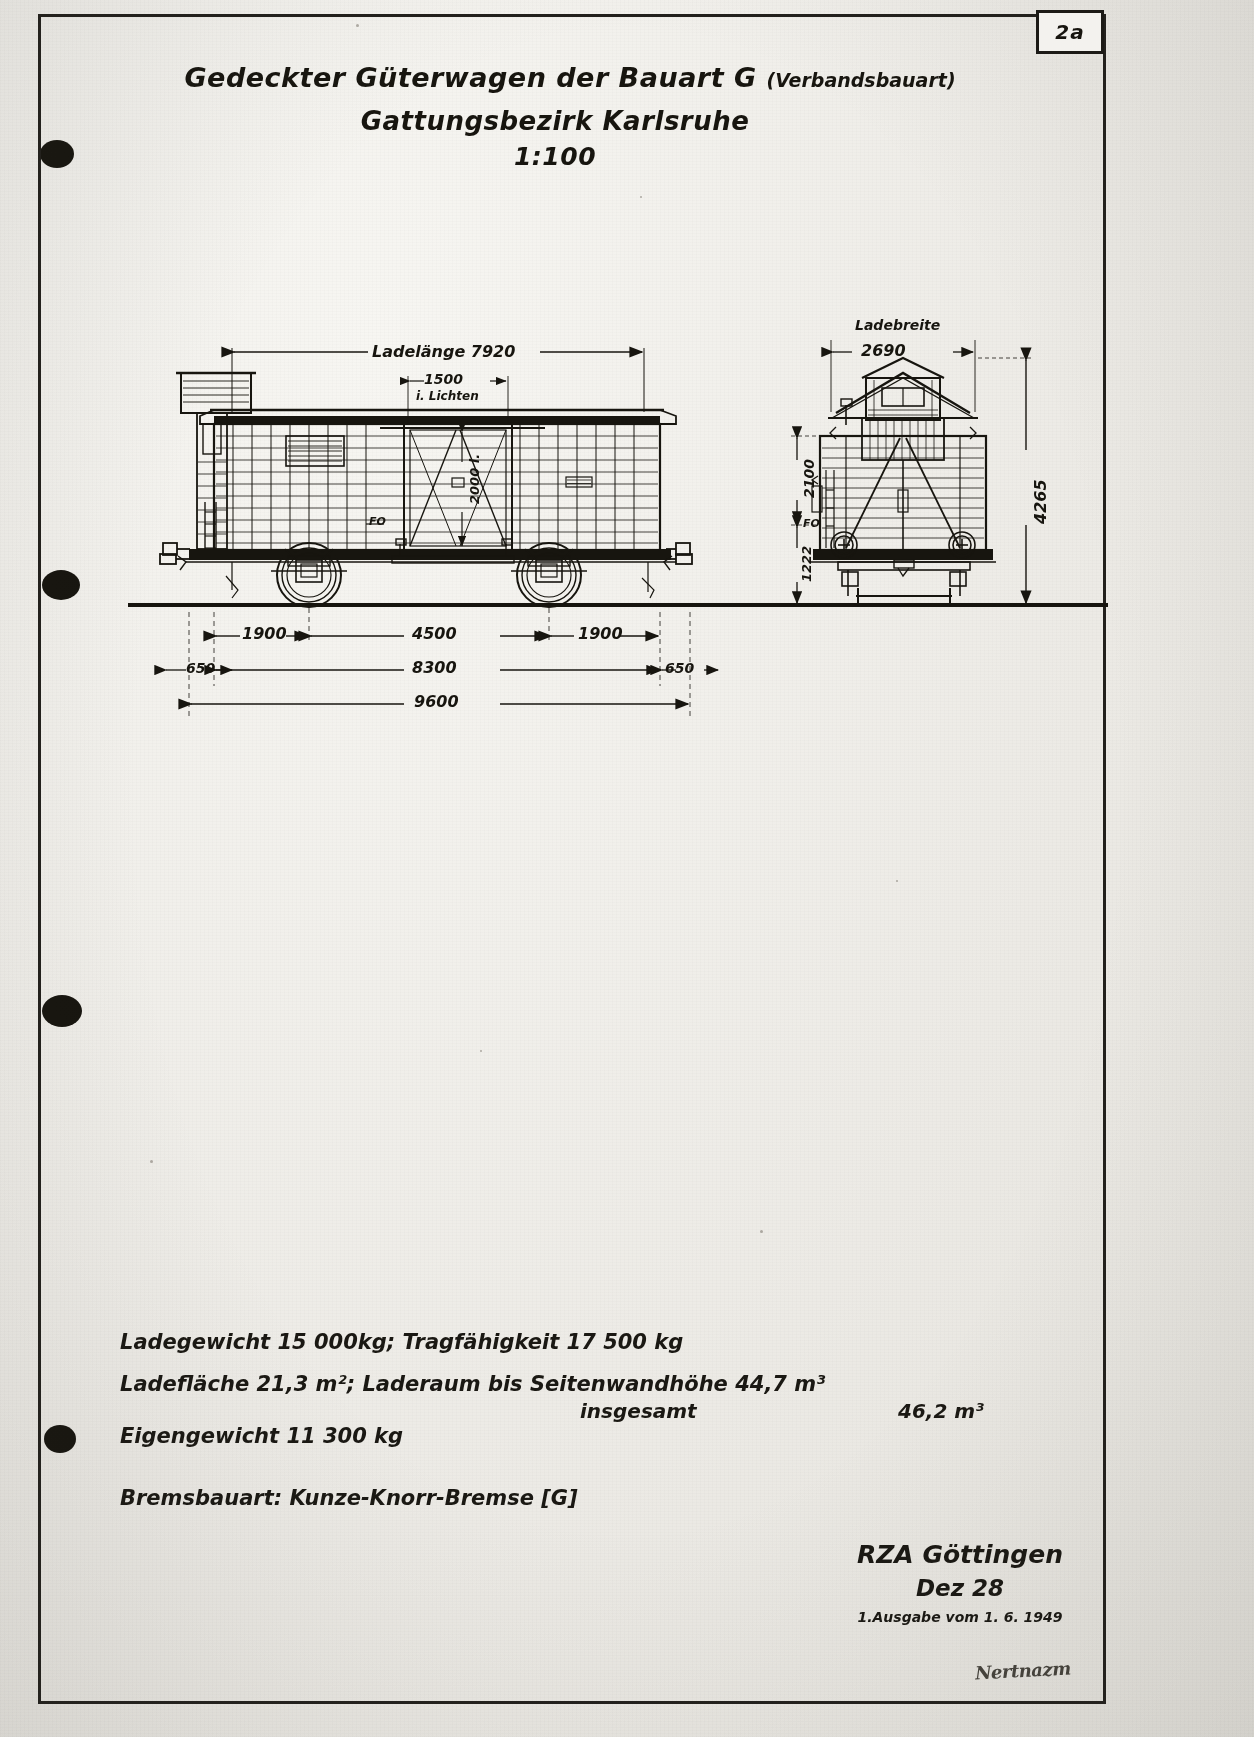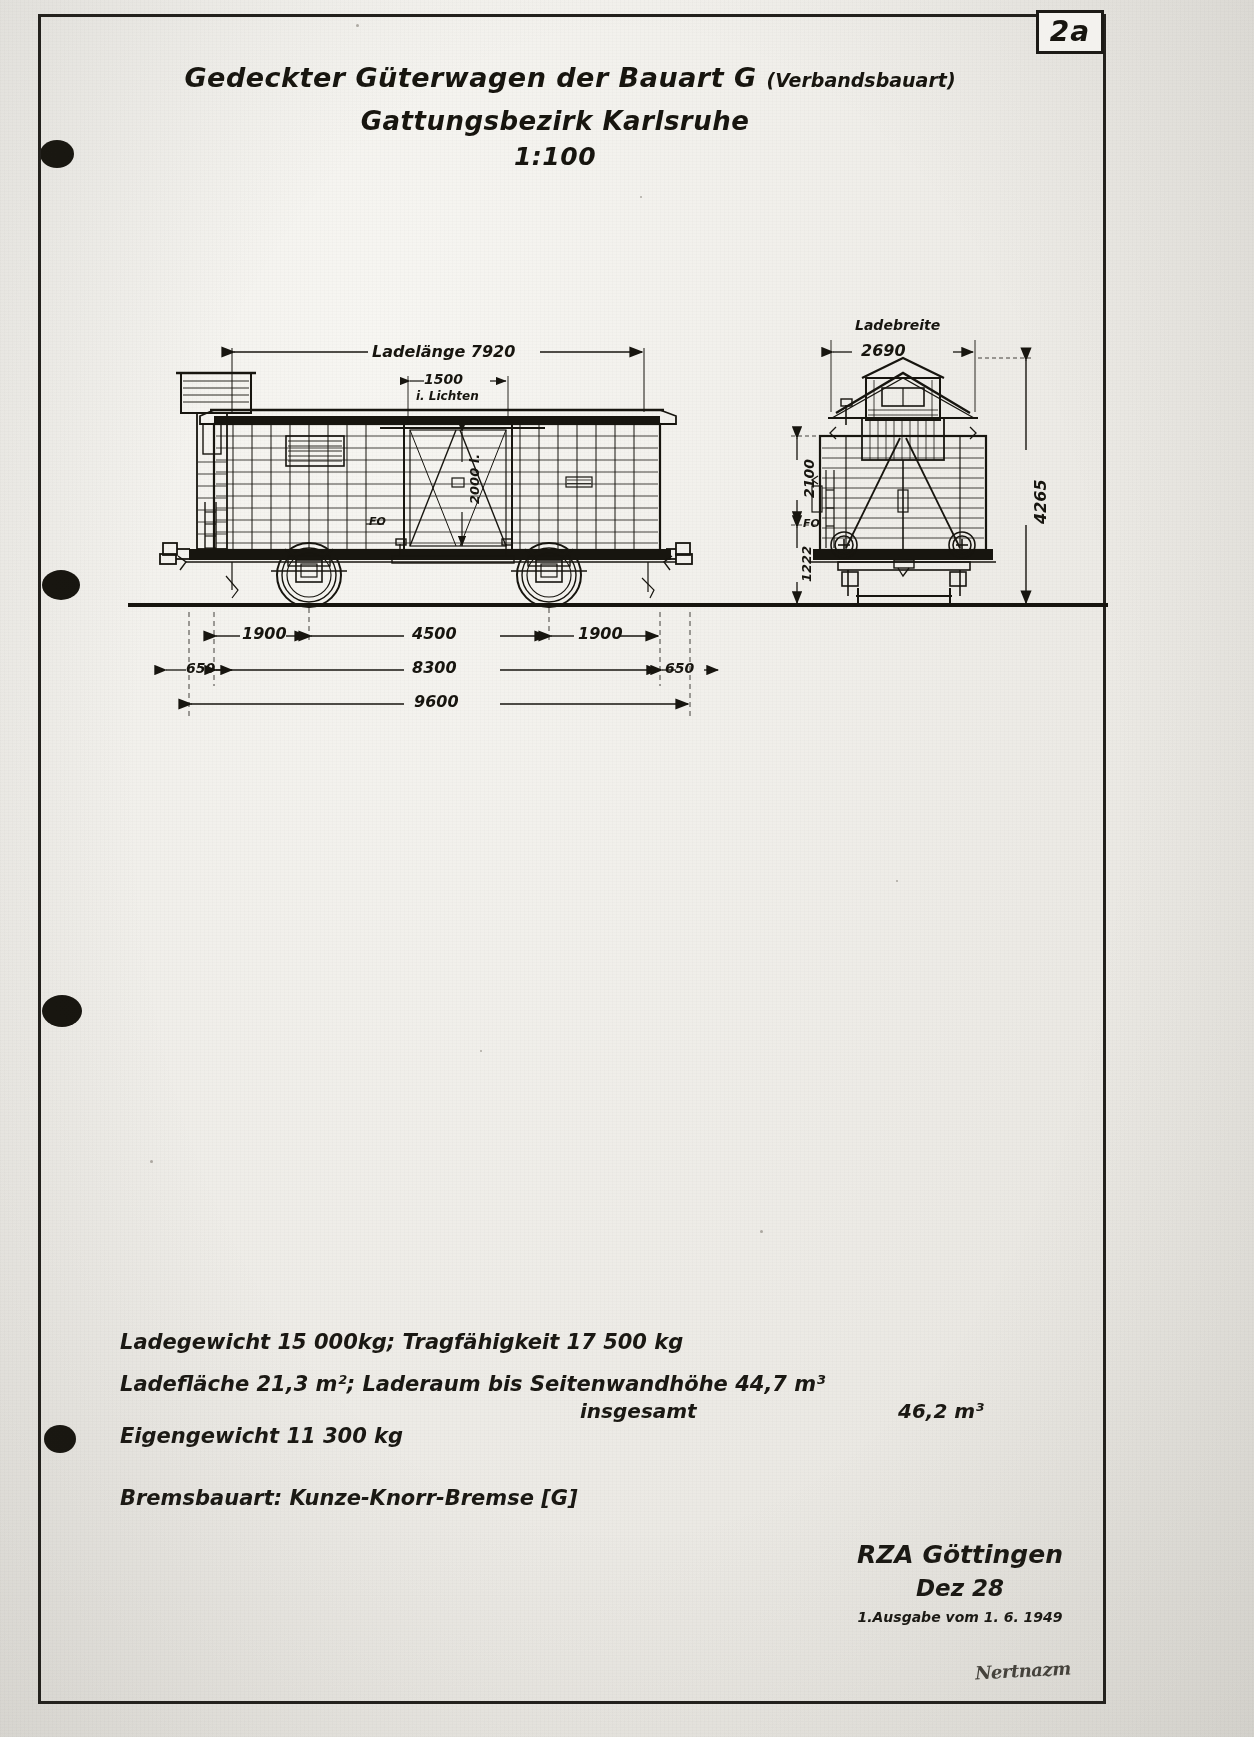--- a/index.html
+++ b/index.html
@@ -46,21 +46,21 @@
   
   #pagebox{
     position:absolute;left:1036px;top:10px;width:68px;height:44px;
     border:3px solid #1c1a16;background:#f3f2ee;
     box-sizing:border-box;
     display:flex;align-items:center;justify-content:center;
     z-index:6;
   }
   #pagebox span{
     font-family:"DejaVu Sans", sans-serif;
-    font-size:28px;font-style:italic;font-weight:700;color:#17150f;
+    font-size:20px;font-style:italic;font-weight:700;color:#17150f;
     letter-spacing:1px;line-height:1;
   }
   
   .hand{
     font-family:"DejaVu Sans", sans-serif;
     font-style:italic;font-weight:700;
     color:#17150f;
     letter-spacing:0.5px;
   }
   #title1{position:absolute;left:0;top:62px;width:1140px;text-align:center;font-size:27px;}

